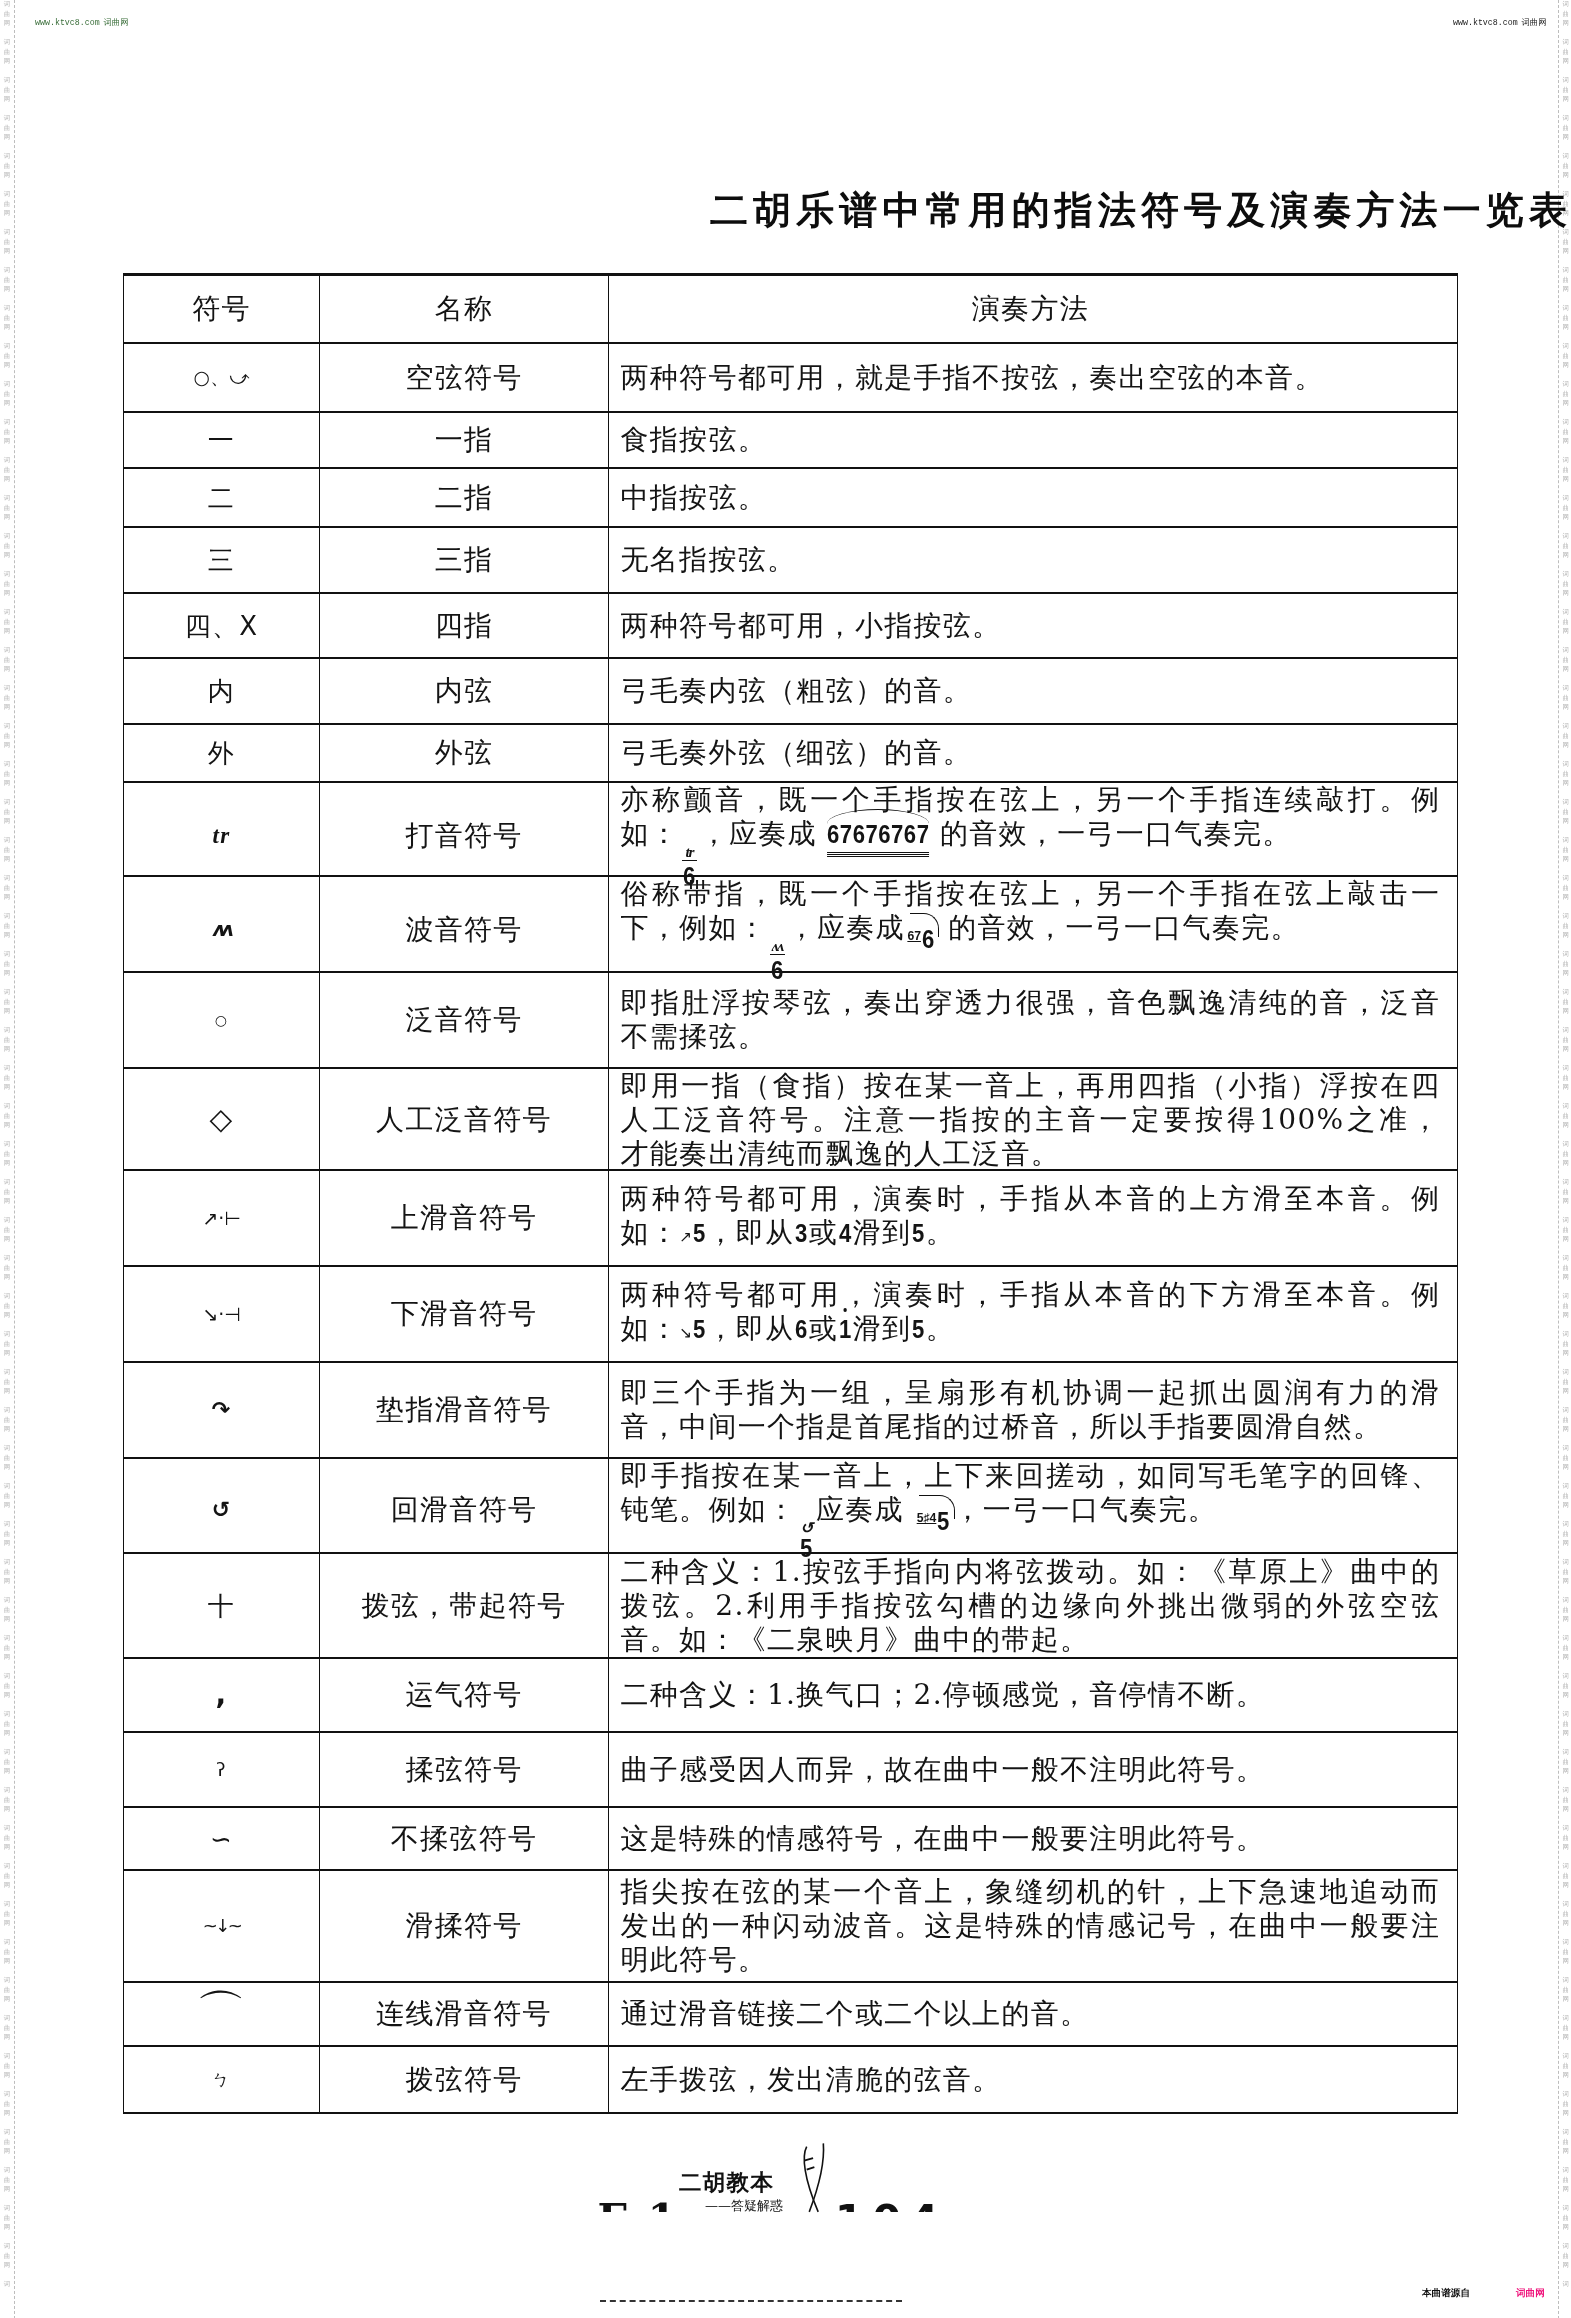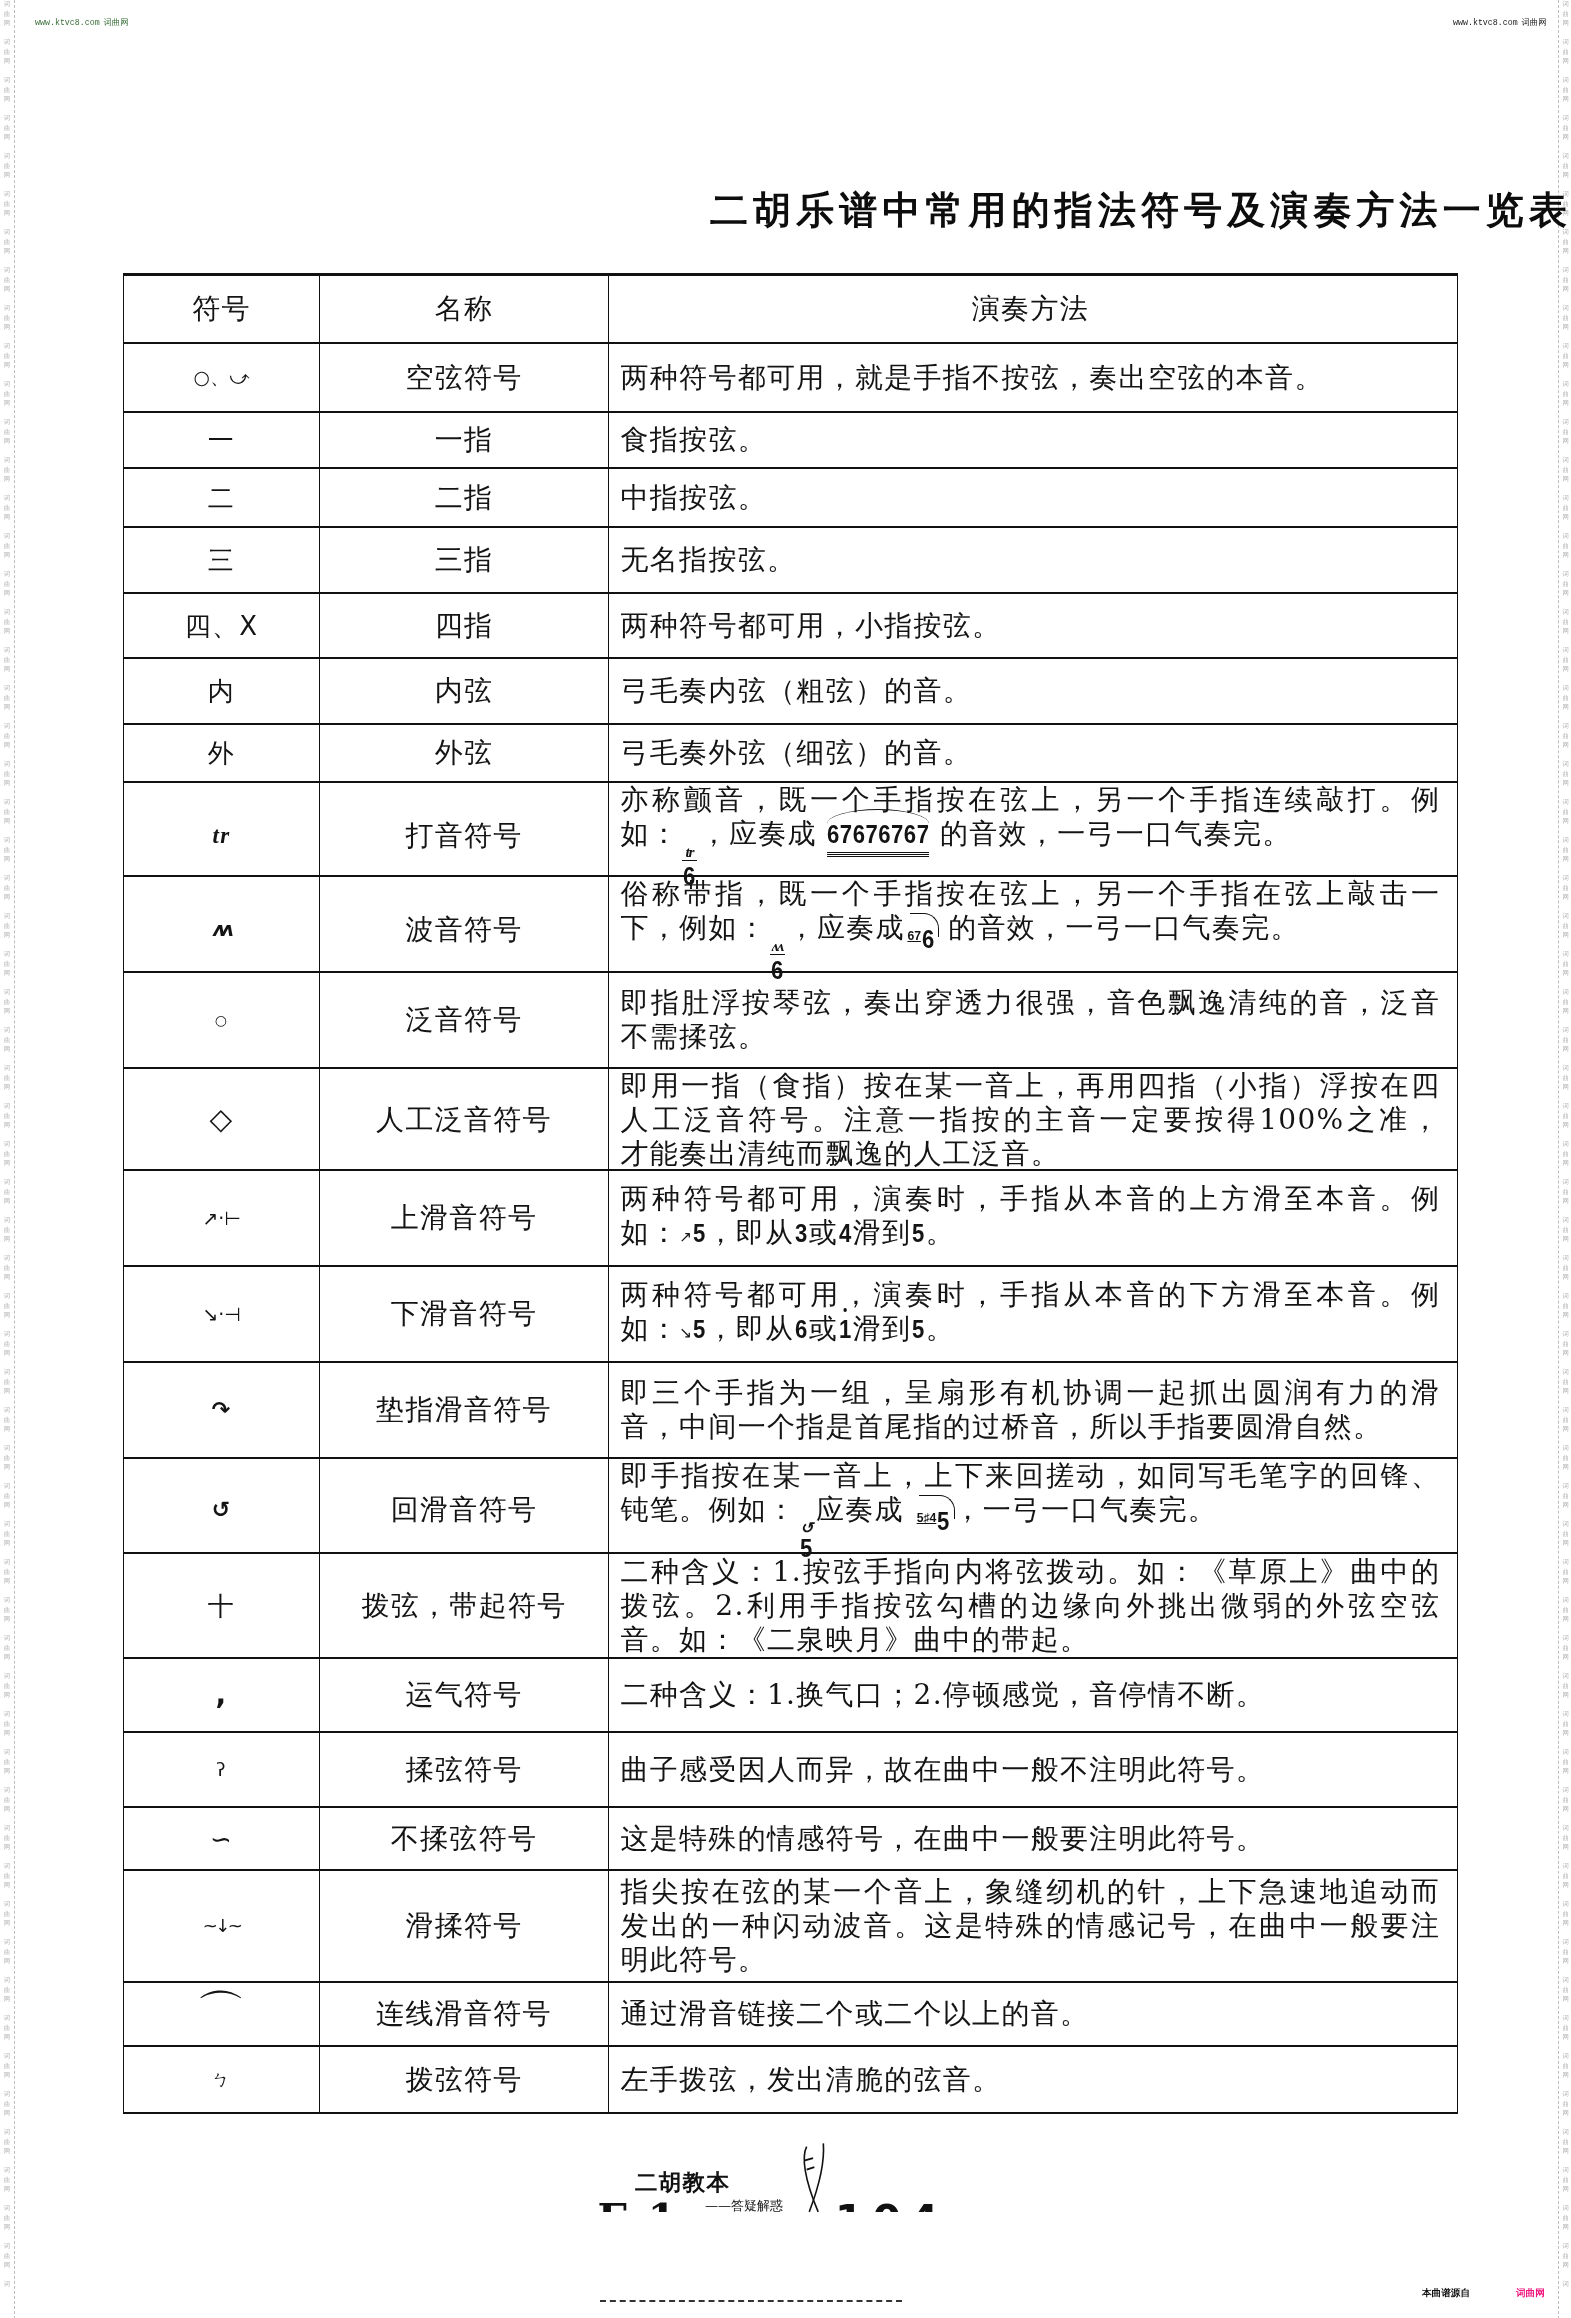--- a/index.html
+++ b/index.html
@@ -64,21 +64,21 @@
   .run { position: relative; margin: 0 1.3px; letter-spacing: 0.6px; }
   .run.slur::before { content: ""; position: absolute; left: 0; right: 0; top: -7.7px; height: 14px; border-top: 1.9px solid #111; border-radius: 50% 50% 0 0 / 100% 100% 0 0; }
   .run.beams::after { content: ""; position: absolute; left: 0; right: 0; bottom: -5.8px; height: 5.1px;
                        background: repeating-linear-gradient(to bottom, #111 0 1.3px, transparent 1.3px 1.9px); }
   .grace { display: inline-flex; align-items: flex-end; position: relative; margin: 0 2.6px; vertical-align: -2.6px; }
   .g-small { font-family: "Liberation Sans", sans-serif; font-weight: bold; font-size: 12.2px; letter-spacing: 0; align-self: flex-start; margin-top: -3.8px; text-decoration: underline; }
   .g-main { font-size: 26px; }
   .grace::before { content: ""; position: absolute; left: 2.6px; right: -3.8px; top: -9px; height: 23px; border-top: 1.3px solid #111; border-right: 1.3px solid #111; border-radius: 0 15.4px 0 0; }
 
   
-  .book { position: absolute; left: 635px; top: 2167px; font-family: "DejaVu Sans", sans-serif; font-weight: bold; font-size: 22.5px; letter-spacing: 1.3px; color: #111; }
+  .book { position: absolute; left: 679px; top: 2167px; font-family: "DejaVu Sans", sans-serif; font-weight: bold; font-size: 22.5px; letter-spacing: 1.3px; color: #111; }
   .clip { position: absolute; left: 577px; top: 2193px; width: 359px; height: 18.6px; overflow: hidden; }
   .clip span { position: absolute; white-space: nowrap; color: #111; }
   .clip .big-l { left: 20.5px; top: 1.9px; font-family: "DejaVu Serif", serif; font-weight: bold; font-size: 41px; letter-spacing: 19px; }
   .clip .sub { left: 128px; top: 3.8px; font-family: "DejaVu Serif", serif; font-size: 13px; }
   .clip .page { left: 258px; top: 3.2px; font-family: "DejaVu Sans", sans-serif; font-weight: bold; font-size: 41px; letter-spacing: 9px; }
   .erhu { position: absolute; left: 799px; top: 2140px; width: 32px; height: 74px; }
   .artifact { position: absolute; left: 600px; top: 2300px; width: 302px; height: 0; border-top: 2.6px dashed #333; }
 
   .source { position: absolute; top: 2287px; font-family: "DejaVu Sans", sans-serif; font-weight: bold; font-size: 9.6px; line-height: 11.5px; white-space: nowrap; }
   .source.label { left: 1422px; color: #111; }

